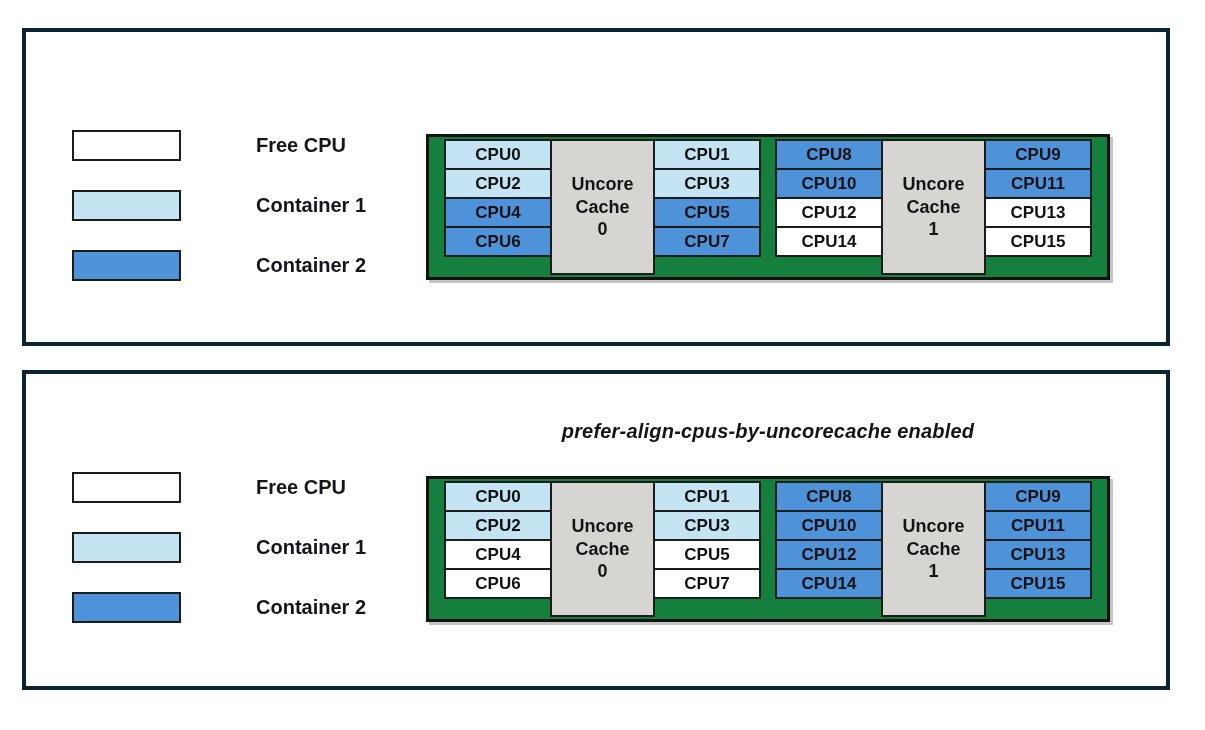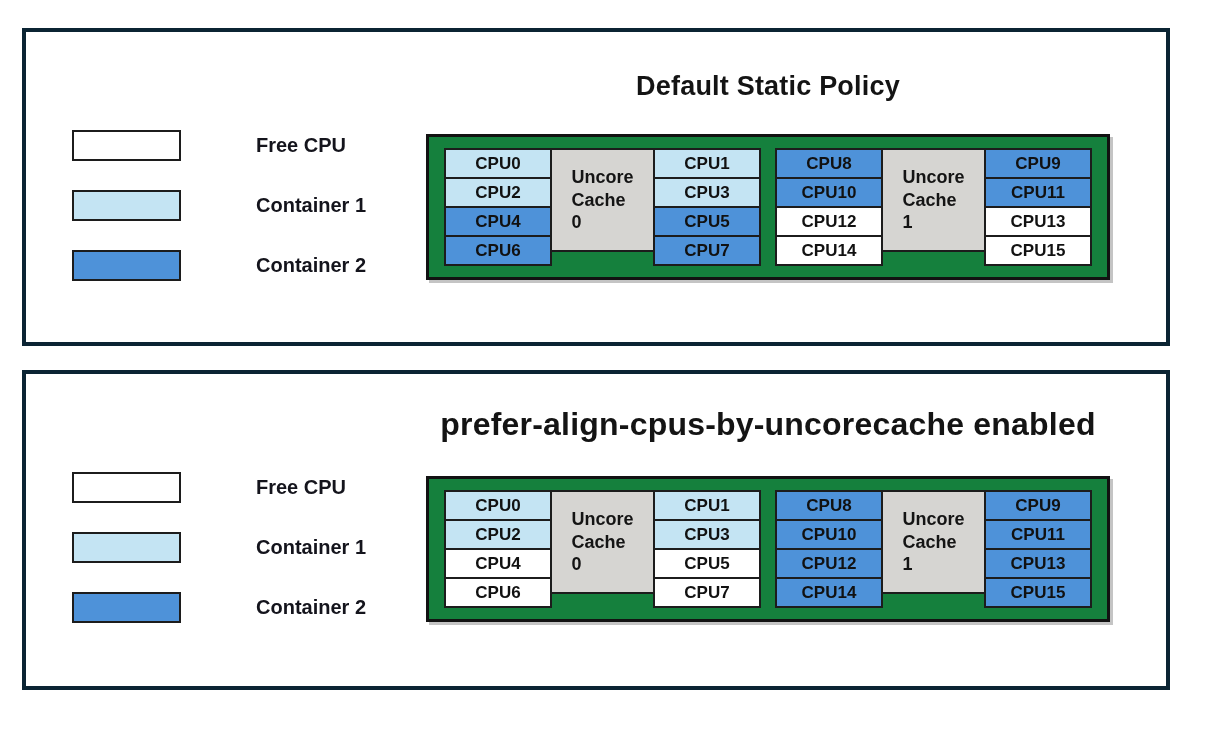--- a/index.html
+++ b/index.html
@@ -7,48 +7,47 @@
               font-family:"Liberation Sans", sans-serif; }
   .stage { position:relative; width:1205px; height:730px; background:#ffffff; overflow:hidden; }
 
   .panel { position:absolute; left:22px; width:1148px; border:4px solid #0b2433; background:#ffffff; }
   .panel-1 { top:28px;  height:318px; }
   .panel-2 { top:370px; height:320px; }
 
   .panel-title { position:absolute; left:400px; width:684px; text-align:center;
                  font-weight:bold; color:#141414; line-height:1.1; letter-spacing:0.2px; }
   .panel-1 .panel-title { top:40px; font-size:27px; }
-  .panel-2 .panel-title { top:33px; font-size:32px; }
+  .panel-2 .panel-title { top:46px; font-size:20px;font-style:italic; }
 
   .legend { position:absolute; left:46px; top:98px; }
   .legend-item { display:flex; align-items:center; margin-bottom:29px;gap:47px; }
   .legend-swatch { width:109px; height:31px; border:2px solid #1c1c1c; flex:0 0 auto; }
   .legend-label { margin-left:28px; font-size:20px; font-weight:bold; color:#14141c; white-space:nowrap; }
 
   .diagram { position:absolute; left:400px; top:102px; width:684px; height:146px;
              border:3px solid #121212; background:#15803d; box-shadow:3px 3px 0 #c4c4c4;
              display:flex; align-items:center; justify-content:space-between; padding:12px 15px; }
   .cluster { display:flex; align-items:flex-start; }
   .cpu-col { display:flex; flex-direction:column; width:108px; }
   .cpu-cell { height:31px; margin-top:-2px; border:2px solid #1c1c1c; background:#ffffff;
               display:flex; align-items:center; justify-content:center;
               font-size:17px; font-weight:bold; color:#111; }
   .cpu-col .cpu-cell:first-child { margin-top:0; }
-  .uncore { width:105px; height:104px; margin:0 -2px; border:2px solid #1c1c1c;
+  .uncore { width:105px; height:136px; margin:0 -2px; border:2px solid #1c1c1c;
             background:#d6d5d2; display:flex; align-items:center; justify-content:center;
-            text-align:left; font-size:18px; font-weight:bold; color:#141414;
+            text-align:center; font-size:18px; font-weight:bold; color:#141414;
             line-height:1.25; white-space:pre-line; position:relative; z-index:1; }
 </style>
 </head>
 <body>
 
 <div class="stage">
 
   <div class="panel panel-1">
-    <div class="panel-title">Default Static Policy</div>
 
     <div class="legend">
       <div class="legend-item">
         <div class="legend-swatch" style="background: rgb(255, 255, 255);"></div>
         <div class="legend-label">Free CPU</div>
       </div>
       <div class="legend-item">
         <div class="legend-swatch" style="background: rgb(196, 228, 243);"></div>
         <div class="legend-label">Container 1</div>
       </div>

